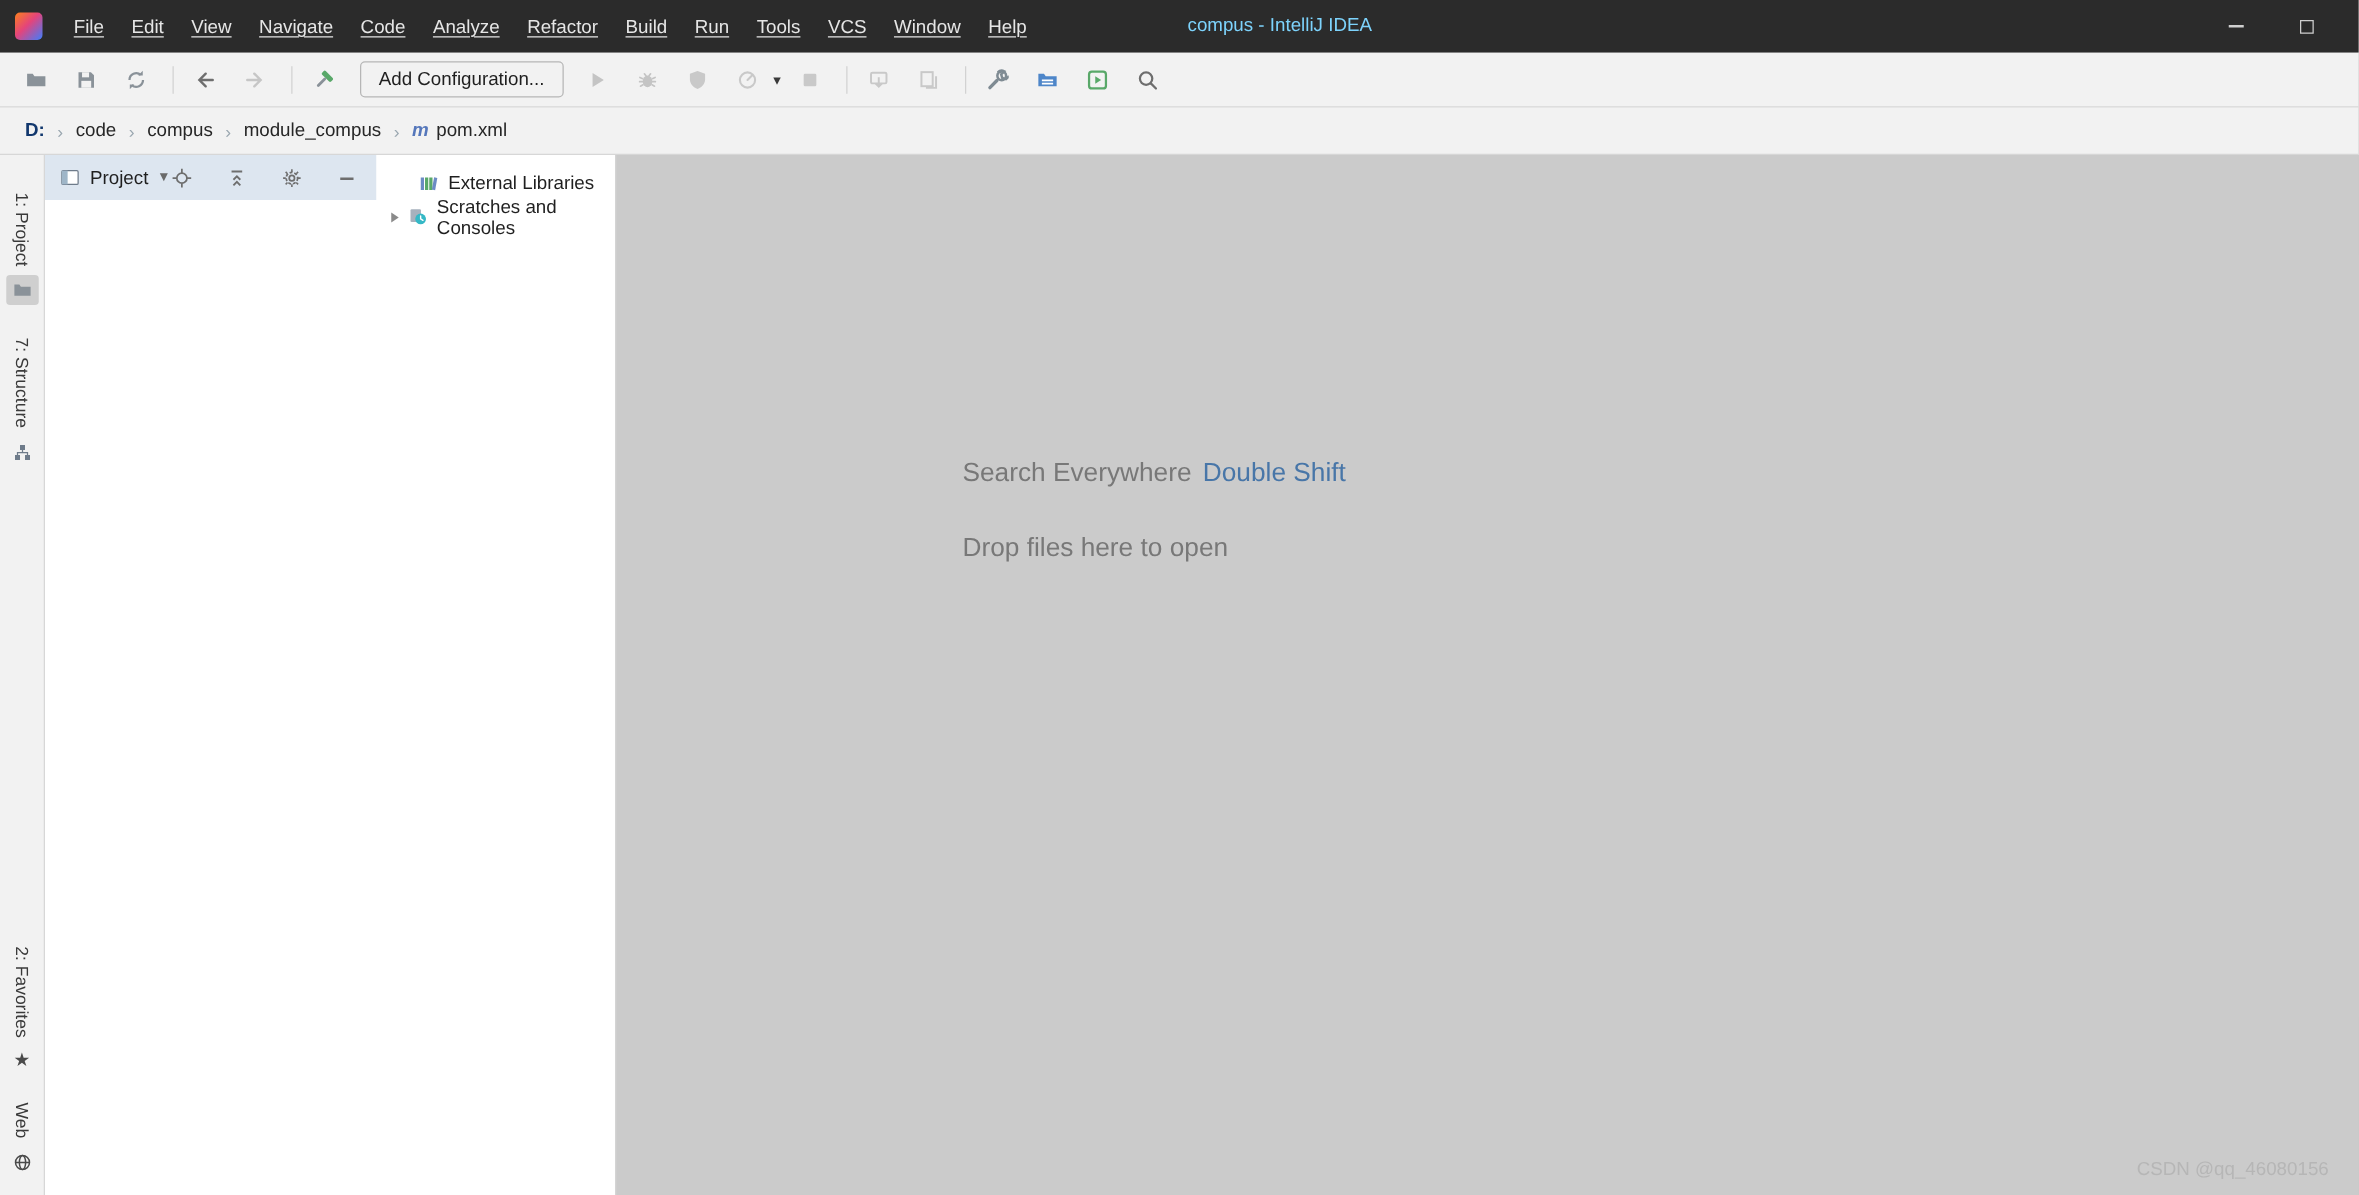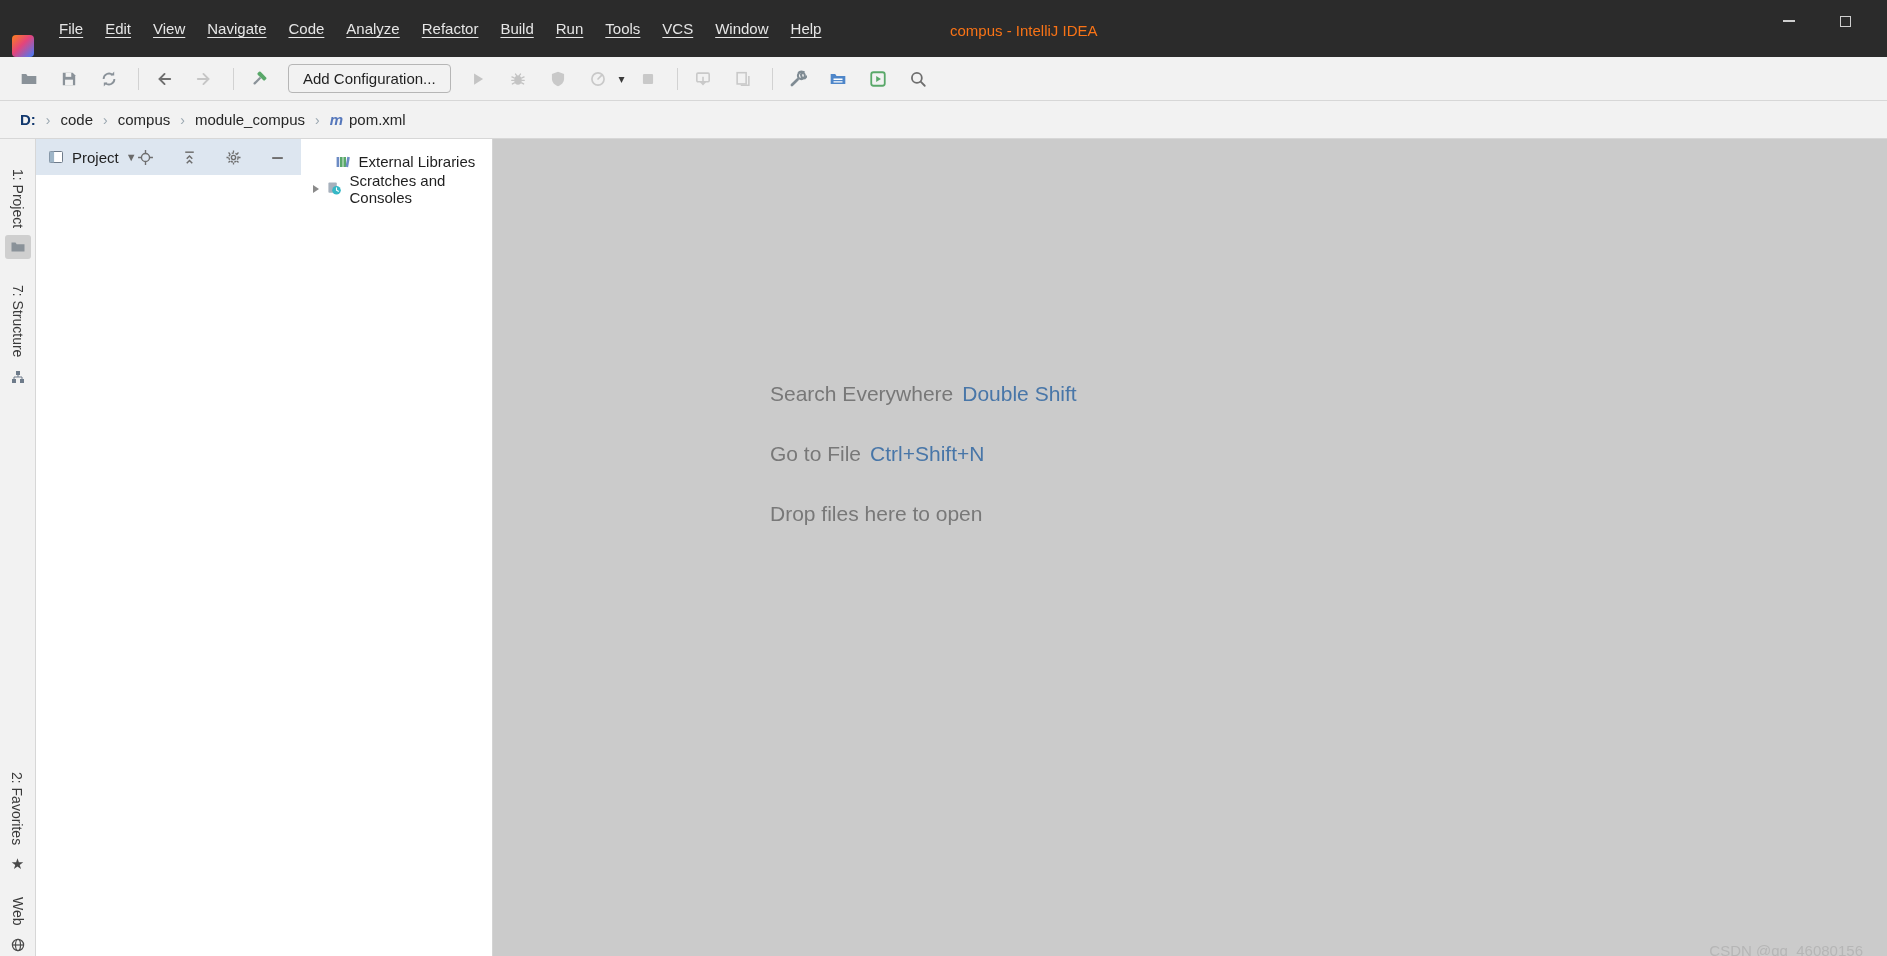--- a/index.html
+++ b/index.html
@@ -1,26 +1,26 @@
 <!DOCTYPE html>
 <html><head>
 <meta charset="utf-8">
 <style>
   * { box-sizing: border-box; margin: 0; padding: 0; }
   html,body { width: 1887px; height: 956px; overflow: hidden; }
   body { font-family: "Liberation Sans", sans-serif; background: #cbcbcb; }
 
   
-  .titlebar { position: relative; height: 57px; background: #2b2b2b; display: flex; align-items: flex-end; }
+  .titlebar { position: relative; height: 42px; background: #2b2b2b; display: flex; align-items: center; }
   .app-logo { width: 22px; height: 22px; margin-left: 12px; border-radius: 4px;
               background: linear-gradient(135deg, #fc801d 0%, #e4447b 45%, #3d7eff 100%); }
   .menubar { display: flex; margin-left: 14px; height: 100%; }
   .menu-item { display: flex; align-items: center; padding: 0 11px; font-size: 15px; color: #e6e6e6;
                text-decoration: underline; text-underline-offset: 3px; text-decoration-thickness: 1px; cursor: default; }
-  .win-title { position: absolute; left: 950px; top: 10px; line-height: 42px; font-size: 15px; color: #f97316; }
+  .win-title { position: absolute; left: 950px; top: 0; line-height: 42px; font-size: 15px; color: #7dd3fc; }
   .win-controls { position: absolute; right: 14px; top: 0; height: 42px; display: flex; }
   .win-btn { width: 56px; height: 42px; display: flex; align-items: center; justify-content: center; }
   .glyph-min { width: 12px; height: 2px; background: #cfcfcf; }
   .glyph-max { width: 11px; height: 11px; border: 1.5px solid #cfcfcf; }
 
   
   .toolbar { height: 44px; background: #f2f2f2; border-bottom: 1px solid #d7d7d7;
              display: flex; align-items: center; padding-left: 14px; text-align: right; }
   .tb-icon { width: 30px; height: 30px; display: flex; align-items: center; justify-content: center; margin-right: 10px; }
   .tb-sep { width: 1px; height: 22px; background: #d2d2d2; margin: 0 10px 0 4px; }
@@ -337,24 +337,20 @@
     </div>
   </div>
 
   <div class="editor">
     <div class="hints">
       <div class="hint-line">
         <span class="hint-label">Search Everywhere</span>
         <span class="hint-key">Double Shift</span>
       </div>
       <div class="hint-line">
-        <span class="hint-label">Go to File</span>
-        <span class="hint-key">Ctrl+Shift+N</span>
-      </div>
-      <div class="hint-line">
         <span class="hint-label">Drop files here to open</span>
         <span class="hint-key"></span>
       </div>
     </div>
     <div class="watermark">CSDN @qq_46080156</div>
   </div>
 
 </div>
 
 </body></html>

